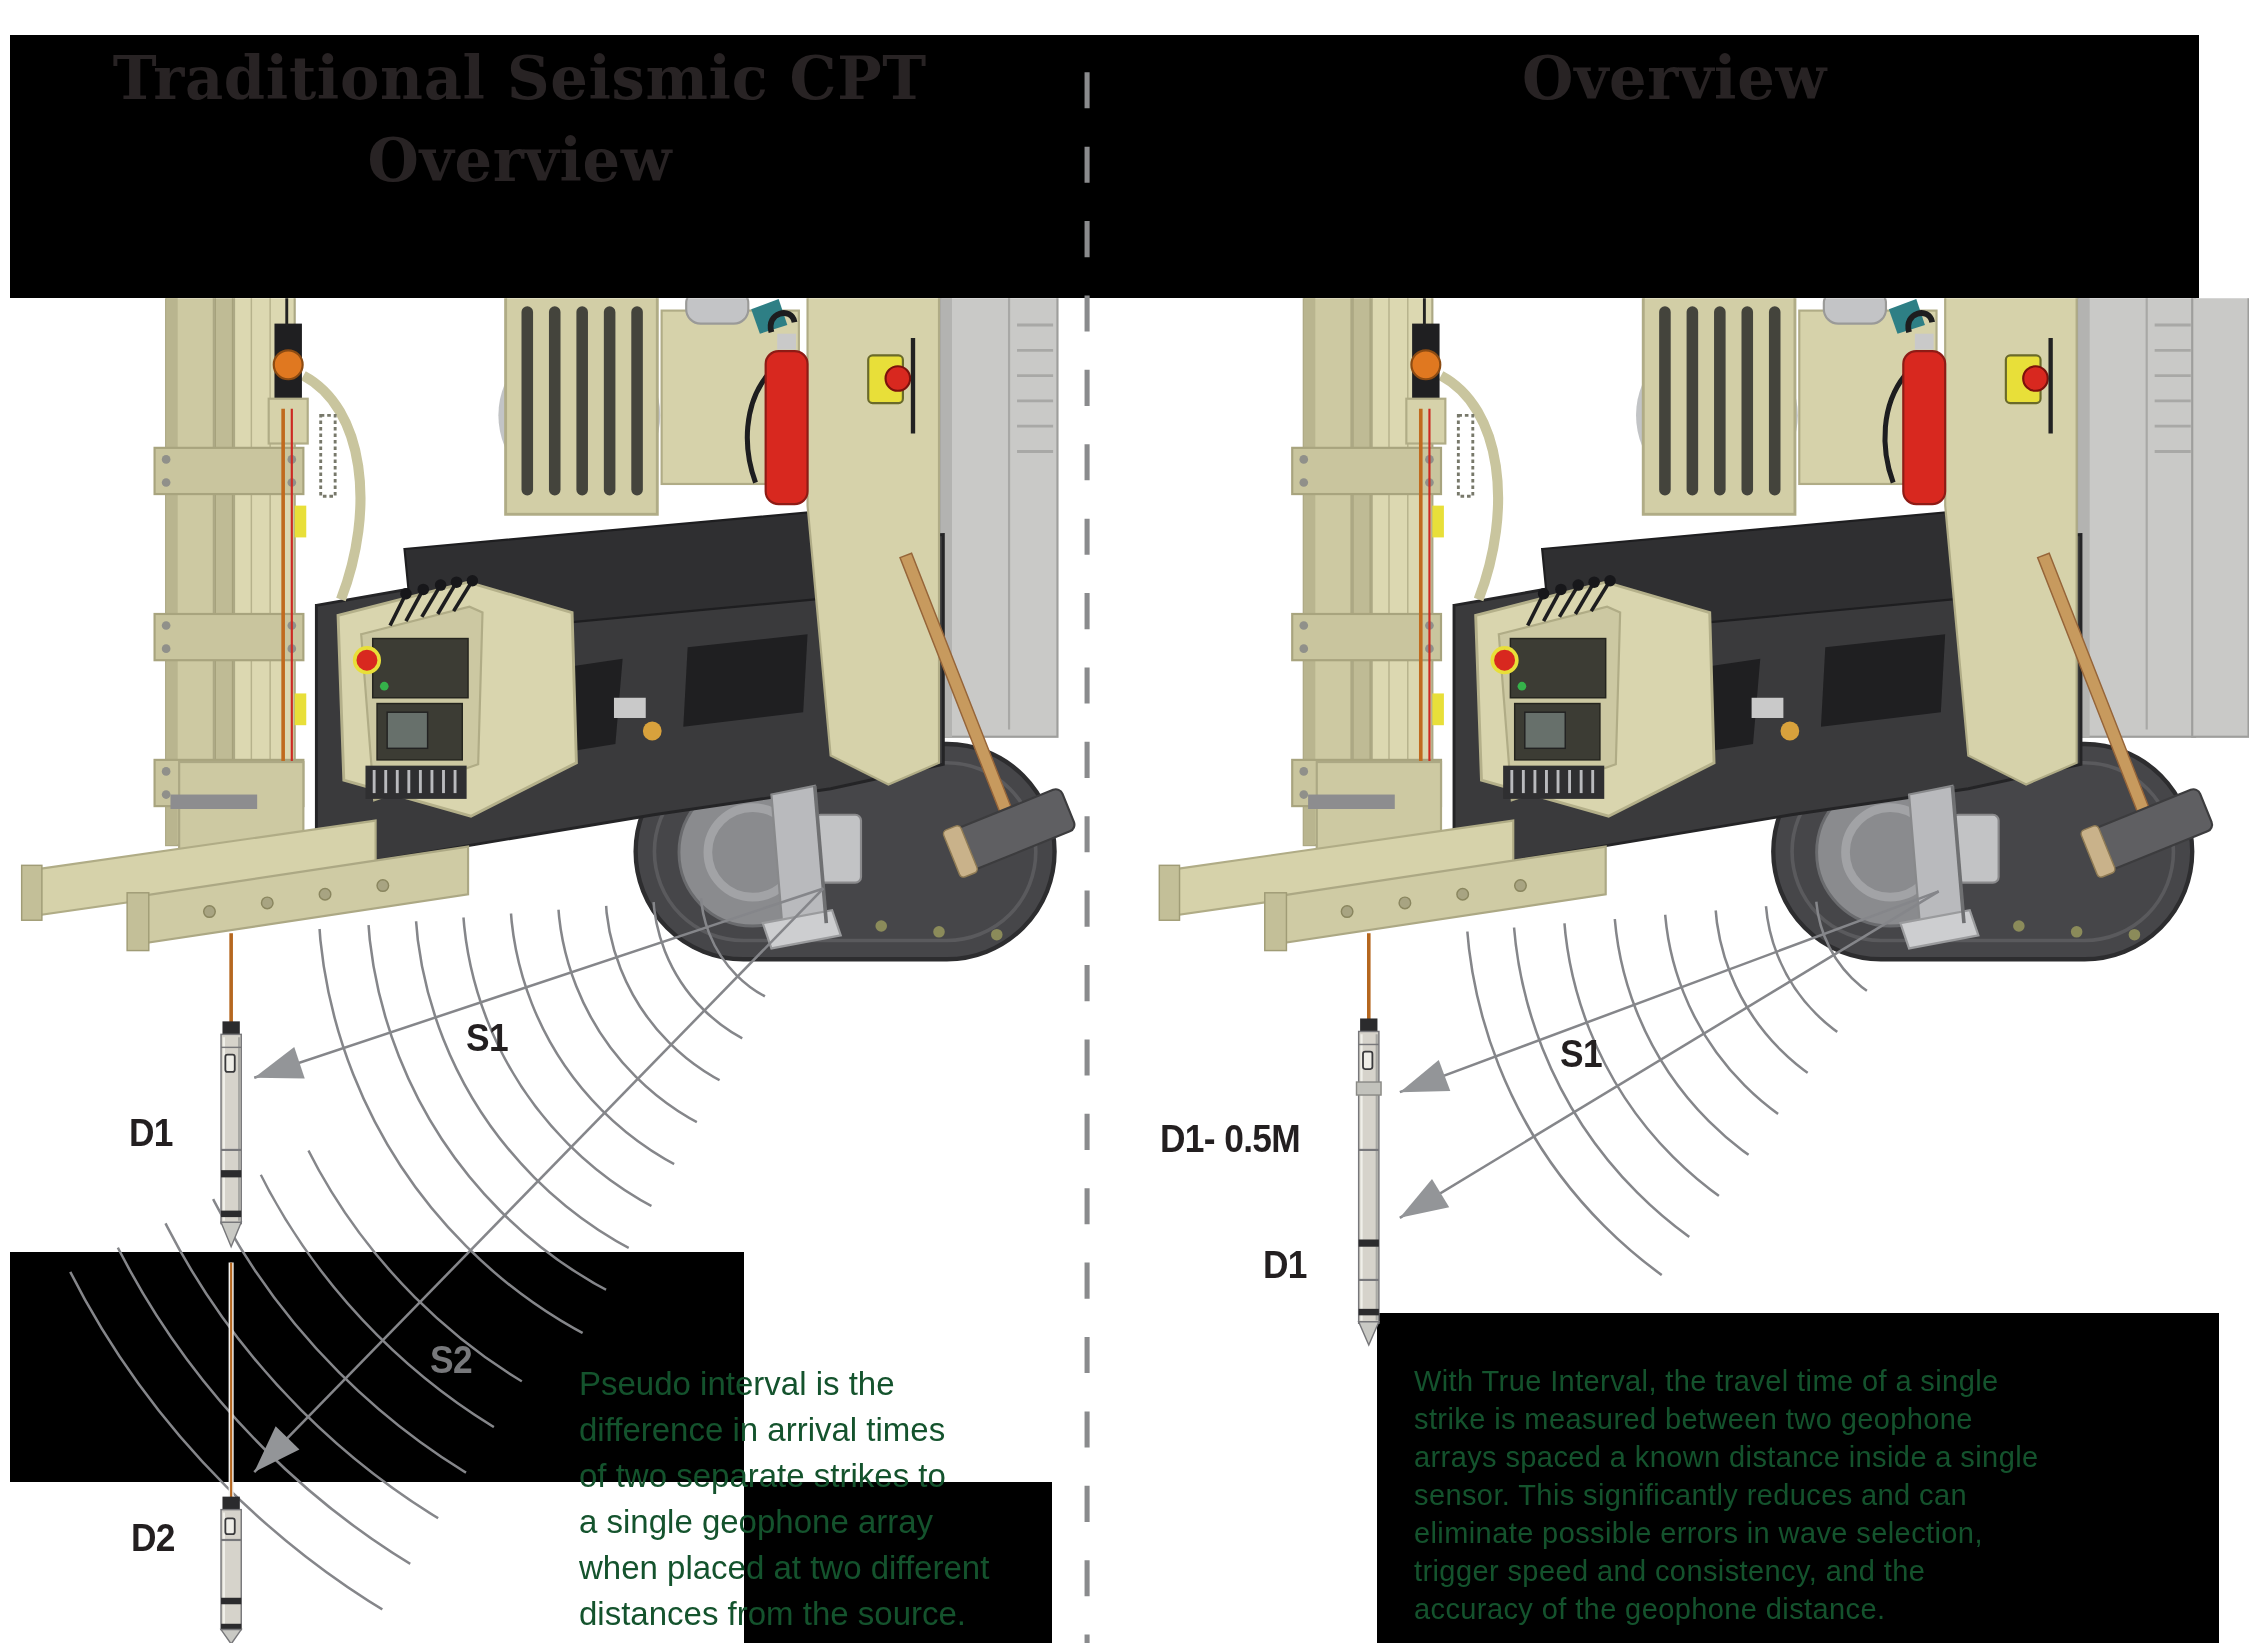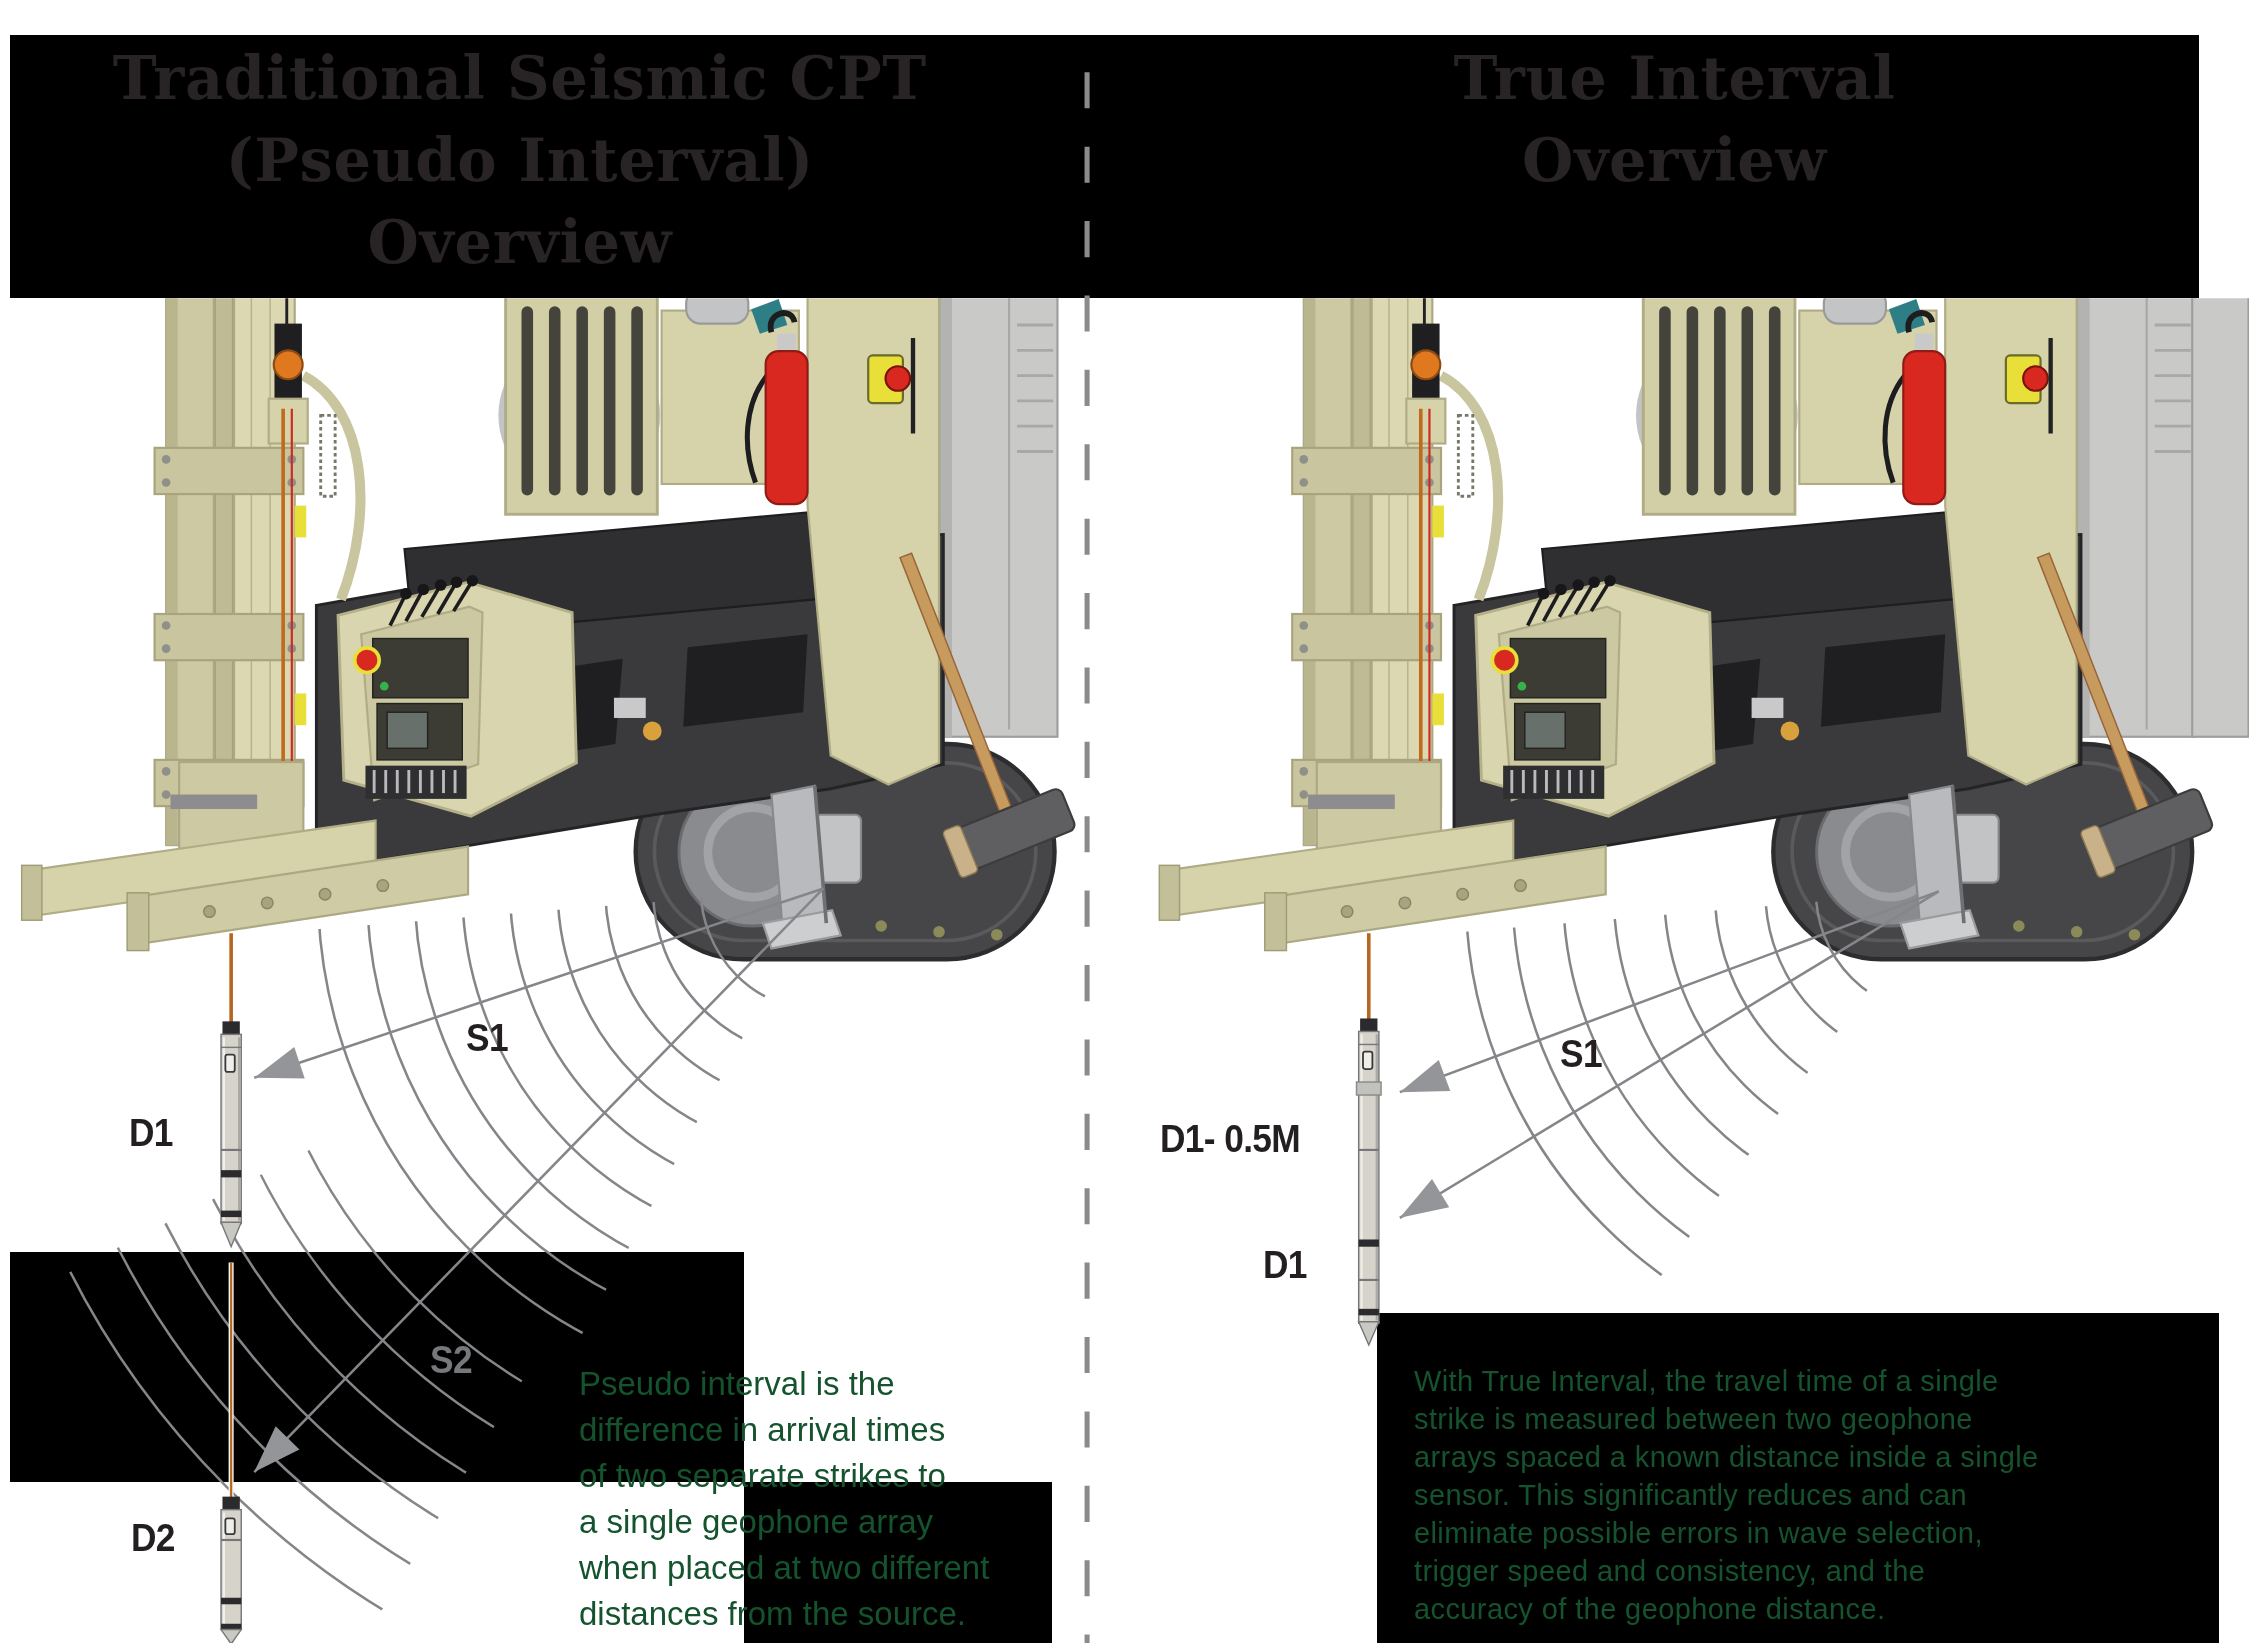--- a/index.html
+++ b/index.html
@@ -324,25 +324,23 @@
       <rect x="306" y="2212" width="28" height="9" fill="#2b2b2d"></rect>
       <rect x="306" y="2248" width="28" height="8" fill="#2b2b2d"></rect>
       <polygon points="306,2256 334,2256 320,2276" fill="#c9c9c4" stroke="#77777a" stroke-width="2"></polygon>
     </g>
 
     <line x1="1505" y1="100" x2="1505" y2="2276" stroke-width="7" stroke-dasharray="50 53" stroke="#8a8b8d"></line>
   </svg>
 
   <div class="title title-left">
     <span>Traditional Seismic CPT</span>
-    <span>(Pseudo Interval)</span>
     <span>Overview</span>
   </div>
   <div class="title title-right">
-    <span>True Interval</span>
     <span>Overview</span>
   </div>
 
   <div class="lbl" style="left:129px; top:1112px;">D1</div>
   <div class="lbl" style="left:466px; top:1017px;">S1</div>
   <div class="lbl lbl-gray" style="left:430px; top:1339px;">S2</div>
   <div class="lbl" style="left:131px; top:1517px;">D2</div>
 
   <div class="lbl" style="left:1160px; top:1118px;">D1- 0.5M</div>
   <div class="lbl" style="left:1263px; top:1244px;">D1</div>

